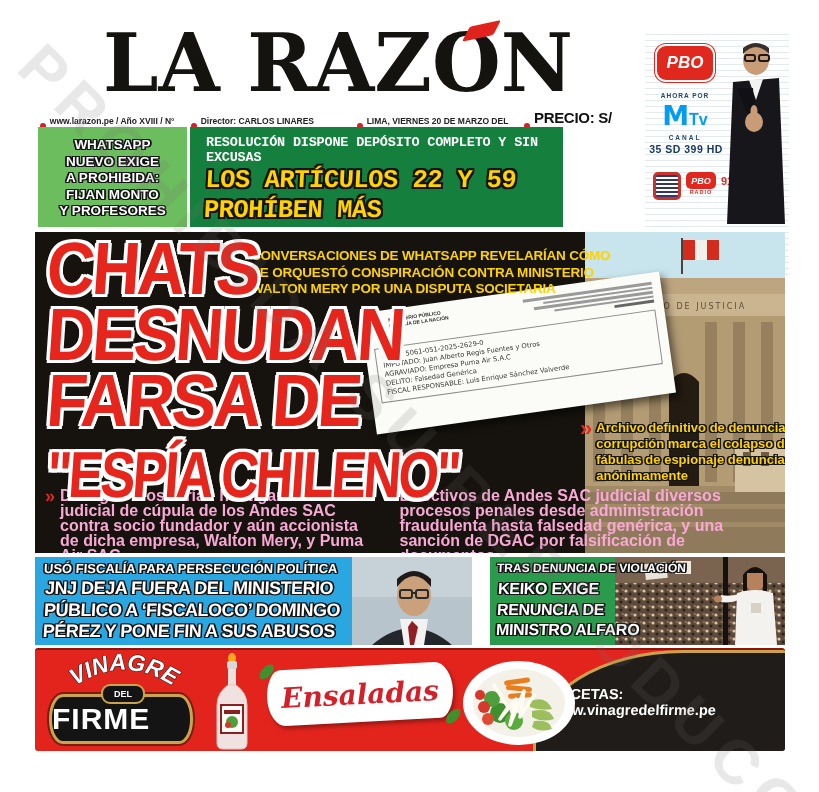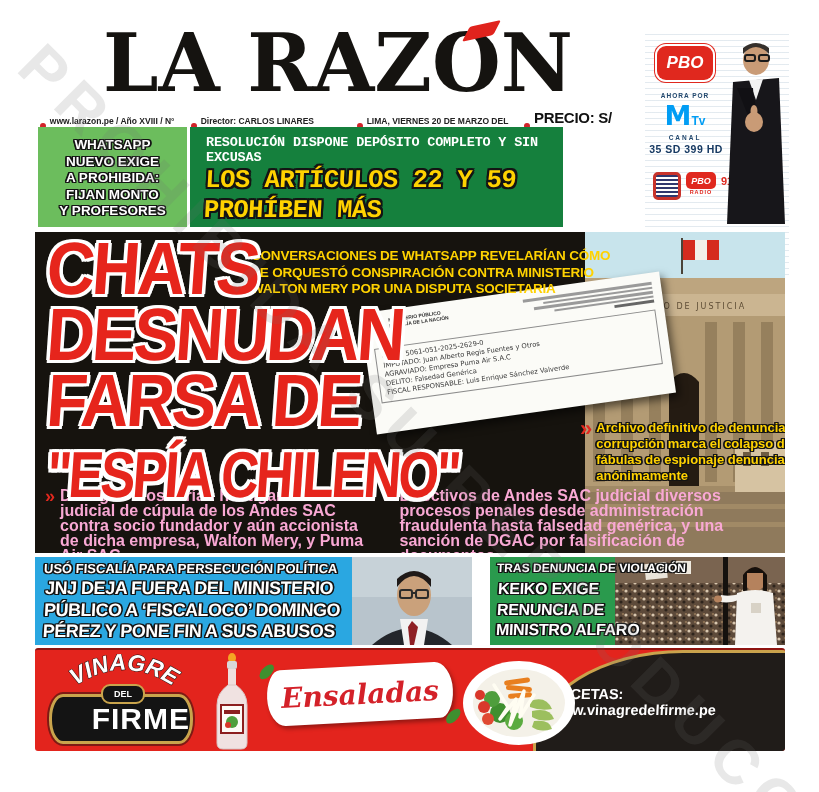--- a/index.html
+++ b/index.html
@@ -45,21 +45,21 @@
   
   .pbo{position:absolute;left:645px;top:34px;width:144px;height:242px;background:#fff;overflow:hidden;
       background-image:repeating-linear-gradient(180deg,rgba(175,195,210,.35) 0 1px,transparent 1px 6px);}
   .pbo-logo{position:absolute;left:12px;top:12px;width:56px;height:34px;background:#e0281e;
       border-radius:9px;color:#fff;font-weight:bold;font-style:italic;font-size:17px;
       display:flex;align-items:center;justify-content:center;box-shadow:0 0 0 2px #fff,0 0 0 3px #e0281e;}
   .pbo-ahora{position:absolute;left:6px;top:58px;width:68px;text-align:center;font-size:6.5px;
       font-weight:bold;color:#23486e;letter-spacing:1px;}
   .pbo-mov{position:absolute;left:6px;top:66px;width:68px;text-align:center;color:#019df4;font-weight:bold;}
   .pbo-mov .m{font-size:27px;font-family:"DejaVu Sans",sans-serif;}
-  .pbo-mov .tv{font-size:12px;}
+  .pbo-mov .tv{font-size:16px;}
   .pbo-canal{position:absolute;left:6px;top:100px;width:68px;text-align:center;font-size:6.5px;
       font-weight:bold;color:#23486e;letter-spacing:2px;}
   .pbo-ch{position:absolute;left:0px;top:109px;width:82px;text-align:center;font-size:10.5px;
       font-weight:bold;color:#173a63;letter-spacing:0.5px;}
   .pbo-bottom{position:absolute;left:8px;top:138px;display:flex;align-items:flex-start;gap:5px;}
   .qr{width:28px;height:28px;border:3px solid #c8332b;border-radius:5px;
       background-image:repeating-linear-gradient(0deg,#30386e 0 2px,#fff 2px 4px),
                        repeating-linear-gradient(90deg,#a1322c 0 2px,rgba(255,255,255,0) 2px 4px);}
   .pbo-radio{display:flex;flex-direction:column;align-items:center;}
   .pbo-radio .rl{width:30px;height:17px;background:#e0281e;border-radius:5px;color:#fff;font-weight:bold;
@@ -117,21 +117,21 @@
   
   .ad{position:absolute;left:35px;top:648px;width:750px;height:103px;background:#e3241d;
       border-radius:3px;overflow:hidden;border-top:2px solid #8e1410;}
   .ad-swoosh{position:absolute;right:0;top:0;width:252px;height:103px;background:#201c19;
       border:3px solid #caa34c;border-right:0;border-bottom:0;border-top-left-radius:150px 95px;}
   .ad-recipes{position:absolute;right:10px;top:36px;width:225px;font-size:14.5px;font-weight:bold;
       color:#fff;transform:skewX(-3deg);z-index:2;}
   .vinagre{position:absolute;left:14px;top:4px;width:150px;height:96px;}
   .firme-box{position:absolute;left:0;top:40px;width:144px;height:50px;background:#141414;
       border:3px solid #c9a44c;border-radius:14px/24px;box-shadow:0 0 0 2px #7d1a14;
-      display:flex;align-items:center;justify-content:flex-end;padding-left:39px;}
+      display:flex;align-items:center;justify-content:flex-start;}
   .firme-box span{font-size:30px;font-weight:bold;color:#fff;letter-spacing:1px;}
   .del-chip{position:absolute;left:52px;top:30px;width:44px;height:20px;background:#141414;
       border:2px solid #c9a44c;border-radius:9px;z-index:2;display:flex;align-items:center;
       justify-content:center;font-size:9px;font-weight:bold;color:#fff;}
   .bottle{position:absolute;left:174px;top:3px;z-index:2;}
   .ensaladas{position:absolute;left:232px;top:16px;width:186px;height:56px;background:#fff;
       border-radius:16px 20px 16px 20px/32px;transform:rotate(-3deg);box-shadow:2px 3px 4px rgba(0,0,0,0.35);
       display:flex;align-items:center;justify-content:center;z-index:2;}
   .ensaladas span{font-family:"DejaVu Serif",serif;font-style:italic;font-weight:bold;
       font-size:28px;color:#d42129;}

